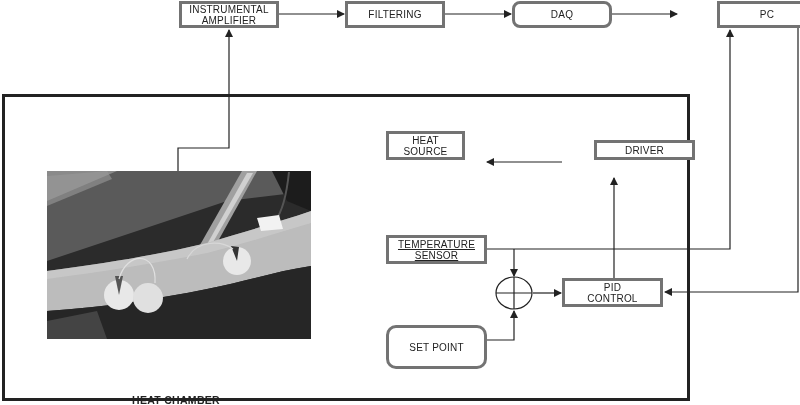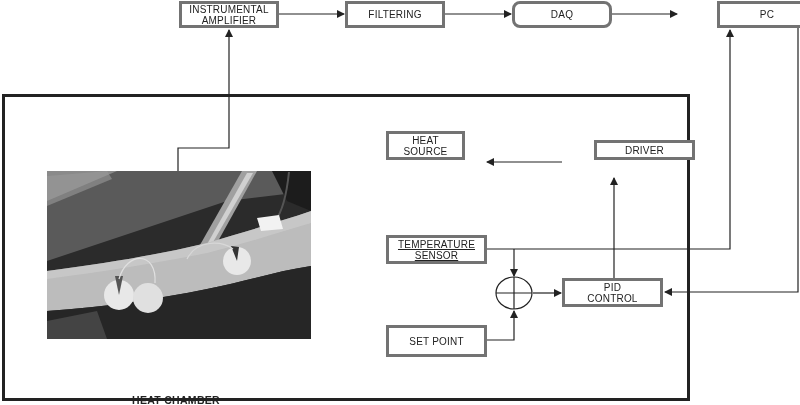--- a/index.html
+++ b/index.html
@@ -107,17 +107,17 @@
   <span>DRIVER</span>
 </div>
 <div class="block" style="left:386px; top:235px; width:101px; height:29px;text-decoration:underline;">
   <span>TEMPERATURE
 SENSOR</span>
 </div>
 <div class="block" style="left:562px; top:278px; width:101px; height:29px;">
   <span>PID
 CONTROL</span>
 </div>
-<div class="block" style="left:386px; top:325px; width:101px; height:32px;">
+<div class="block" style="left:386px; top:325px; width:101px; height:44px;border-radius:10px;">
   <span>SET POINT</span>
 </div>
 
 <div class="caption" style="left:132px; top:346px;">HEAT CHAMBER</div>
 
 </body></html>

